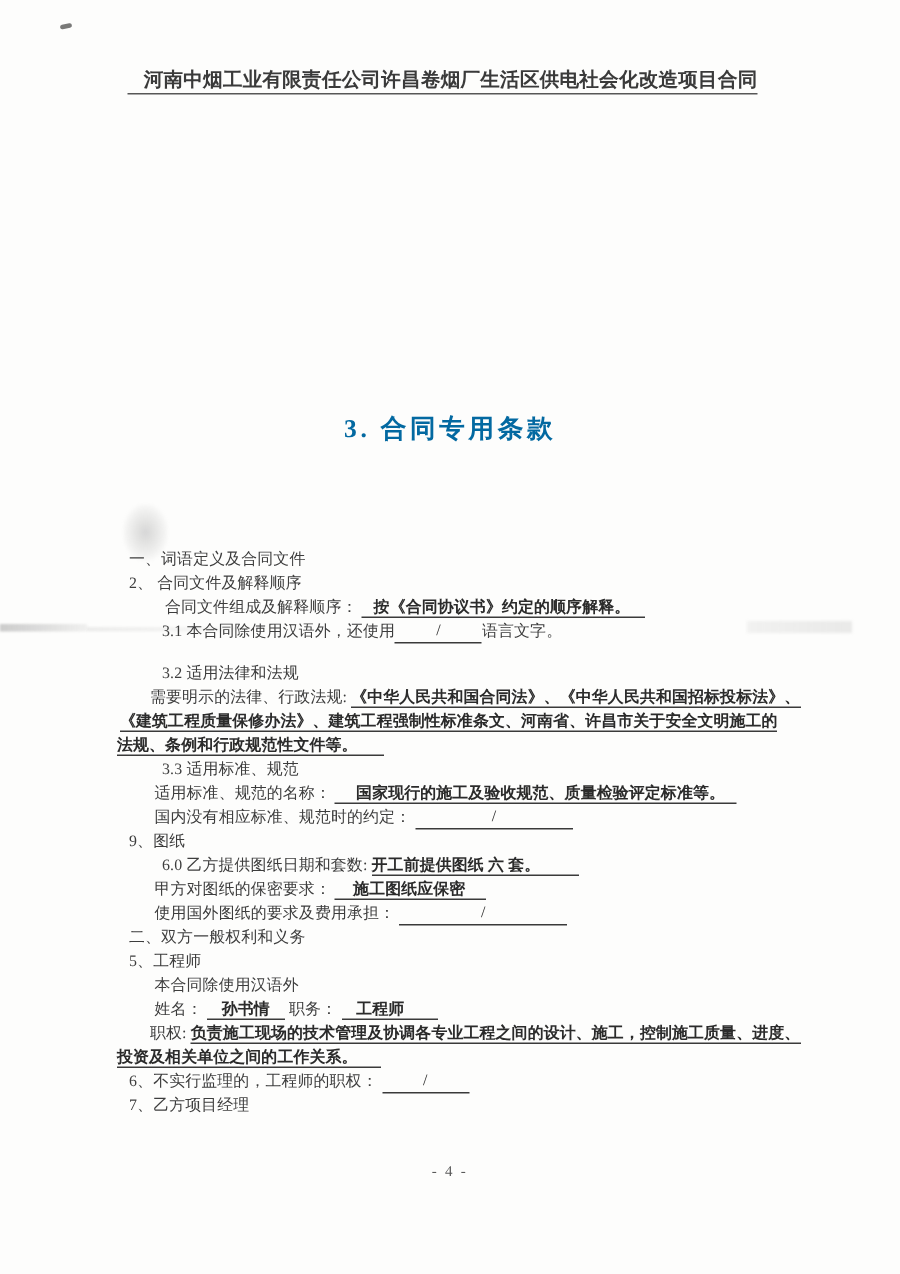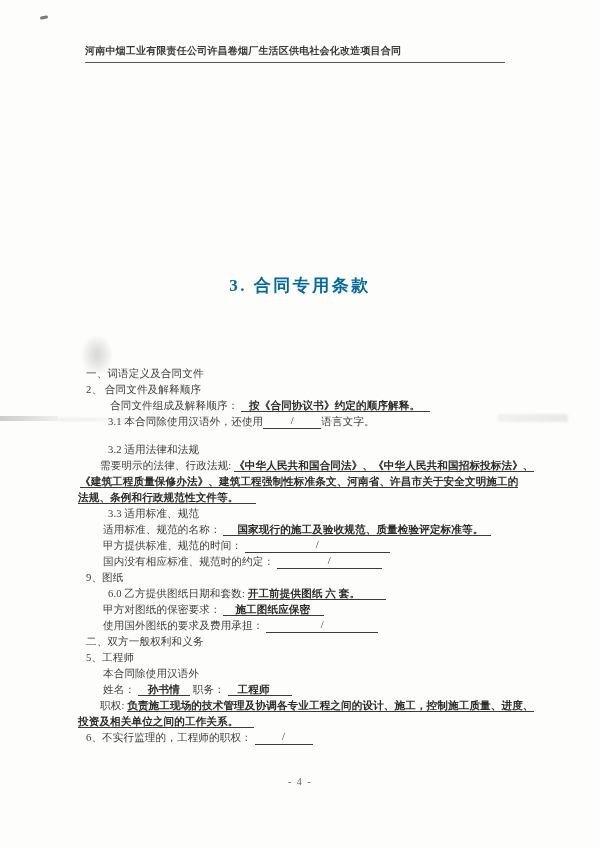--- a/index.html
+++ b/index.html
@@ -13,22 +13,22 @@
     width: 600px; height: 849px;
     background: #fdfdfc;
     overflow: hidden;
     color: #3d3d3d;
   }
 
   
   .header {
     position: absolute;
     left: 85px; top: 44px; width: 420px;
-    text-align: left;
-    font-size: 10px;
+    text-align: right;
+    font-size: 13px;
     font-weight: bold;
     color: #3a3a3a;
     letter-spacing: 0.2px;
     white-space: nowrap;
   }
   .header-rule {
     position: absolute;
     left: 85px; top: 62px; width: 420px;
     border-bottom: 1.5px solid #575757;
   }
@@ -134,30 +134,30 @@
       <div class="line" style="padding-left: 8px;"><span class="seg-plain">一、词语定义及合同文件</span></div>
       <div class="line" style="padding-left: 8px;"><span class="seg-plain">2、 合同文件及解释顺序</span></div>
       <div class="line" style="padding-left: 32px;"><span class="seg-plain">合同文件组成及解释顺序： </span><span class="seg-fill" style="padding-right: 10px; padding-left: 8px;">按《合同协议书》约定的顺序解释。</span></div>
       <div class="line" style="padding-left: 30px;"><span class="seg-plain">3.1 本合同除使用汉语外，还使用</span><span class="seg-blank" style="width: 58px;">/</span><span class="seg-plain">语言文字。</span></div>
       <div class="line" style="padding-left: 30px; margin-top: 12px;"><span class="seg-plain">3.2 适用法律和法规</span></div>
       <div class="line" style="padding-left: 22px;"><span class="seg-plain">需要明示的法律、行政法规: </span><span class="seg-fill">《中华人民共和国合同法》、《中华人民共和国招标投标法》、</span></div>
       <div class="line" style="padding-left: 2px;"><span class="seg-fill">《建筑工程质量保修办法》、建筑工程强制性标准条文、河南省、许昌市关于安全文明施工的</span></div>
       <div class="line" style="padding-left: 0px;"><span class="seg-fill" style="padding-right: 18px;">法规、条例和行政规范性文件等。</span></div>
       <div class="line" style="padding-left: 30px;"><span class="seg-plain">3.3 适用标准、规范</span></div>
       <div class="line" style="padding-left: 25px;"><span class="seg-plain">适用标准、规范的名称： </span><span class="seg-fill" style="padding-right: 8px; padding-left: 14px;">国家现行的施工及验收规范、质量检验评定标准等。</span></div>
-      <div class="line" style="padding-left: 25px;"><span class="seg-plain">甲方提供标准、规范的时间： </span><span class="seg-blank" style="width: 145px;">/</span></div>
       <div class="line" style="padding-left: 25px;"><span class="seg-plain">国内没有相应标准、规范时的约定： </span><span class="seg-blank" style="width: 105px;">/</span></div>
       <div class="line" style="padding-left: 8px;"><span class="seg-plain">9、图纸</span></div>
       <div class="line" style="padding-left: 30px;"><span class="seg-plain">6.0 乙方提供图纸日期和套数: </span><span class="seg-fill" style="padding-right: 26px;">开工前提供图纸 六 套。</span></div>
       <div class="line" style="padding-left: 25px;"><span class="seg-plain">甲方对图纸的保密要求： </span><span class="seg-fill" style="padding-right: 14px; padding-left: 12px;">施工图纸应保密</span></div>
       <div class="line" style="padding-left: 25px;"><span class="seg-plain">使用国外图纸的要求及费用承担： </span><span class="seg-blank" style="width: 112px;">/</span></div>
       <div class="line" style="padding-left: 8px;"><span class="seg-plain">二、双方一般权利和义务</span></div>
       <div class="line" style="padding-left: 8px;"><span class="seg-plain">5、工程师</span></div>
       <div class="line" style="padding-left: 25px;"><span class="seg-plain">本合同除使用汉语外</span></div>
       <div class="line" style="padding-left: 25px;"><span class="seg-plain">姓名： </span><span class="seg-fill" style="padding-right: 10px; padding-left: 10px;">孙书情</span><span class="seg-plain"> 职务： </span><span class="seg-fill" style="padding-right: 22px; padding-left: 10px;">工程师</span></div>
       <div class="line" style="padding-left: 22px;"><span class="seg-plain">职权: </span><span class="seg-fill">负责施工现场的技术管理及协调各专业工程之间的设计、施工，控制施工质量、进度、</span></div>
       <div class="line" style="padding-left: 0px;"><span class="seg-fill" style="padding-right: 16px;">投资及相关单位之间的工作关系。</span></div>
       <div class="line" style="padding-left: 8px;"><span class="seg-plain">6、不实行监理的，工程师的职权： </span><span class="seg-blank" style="width: 58px;">/</span></div>
+      <div class="line" style="padding-left: 8px;"><span class="seg-plain">7、乙方项目经理</span></div>
     </div>
 
   <div class="page-number">- 4 -</div>
 
 </div>
 
 </body></html>

